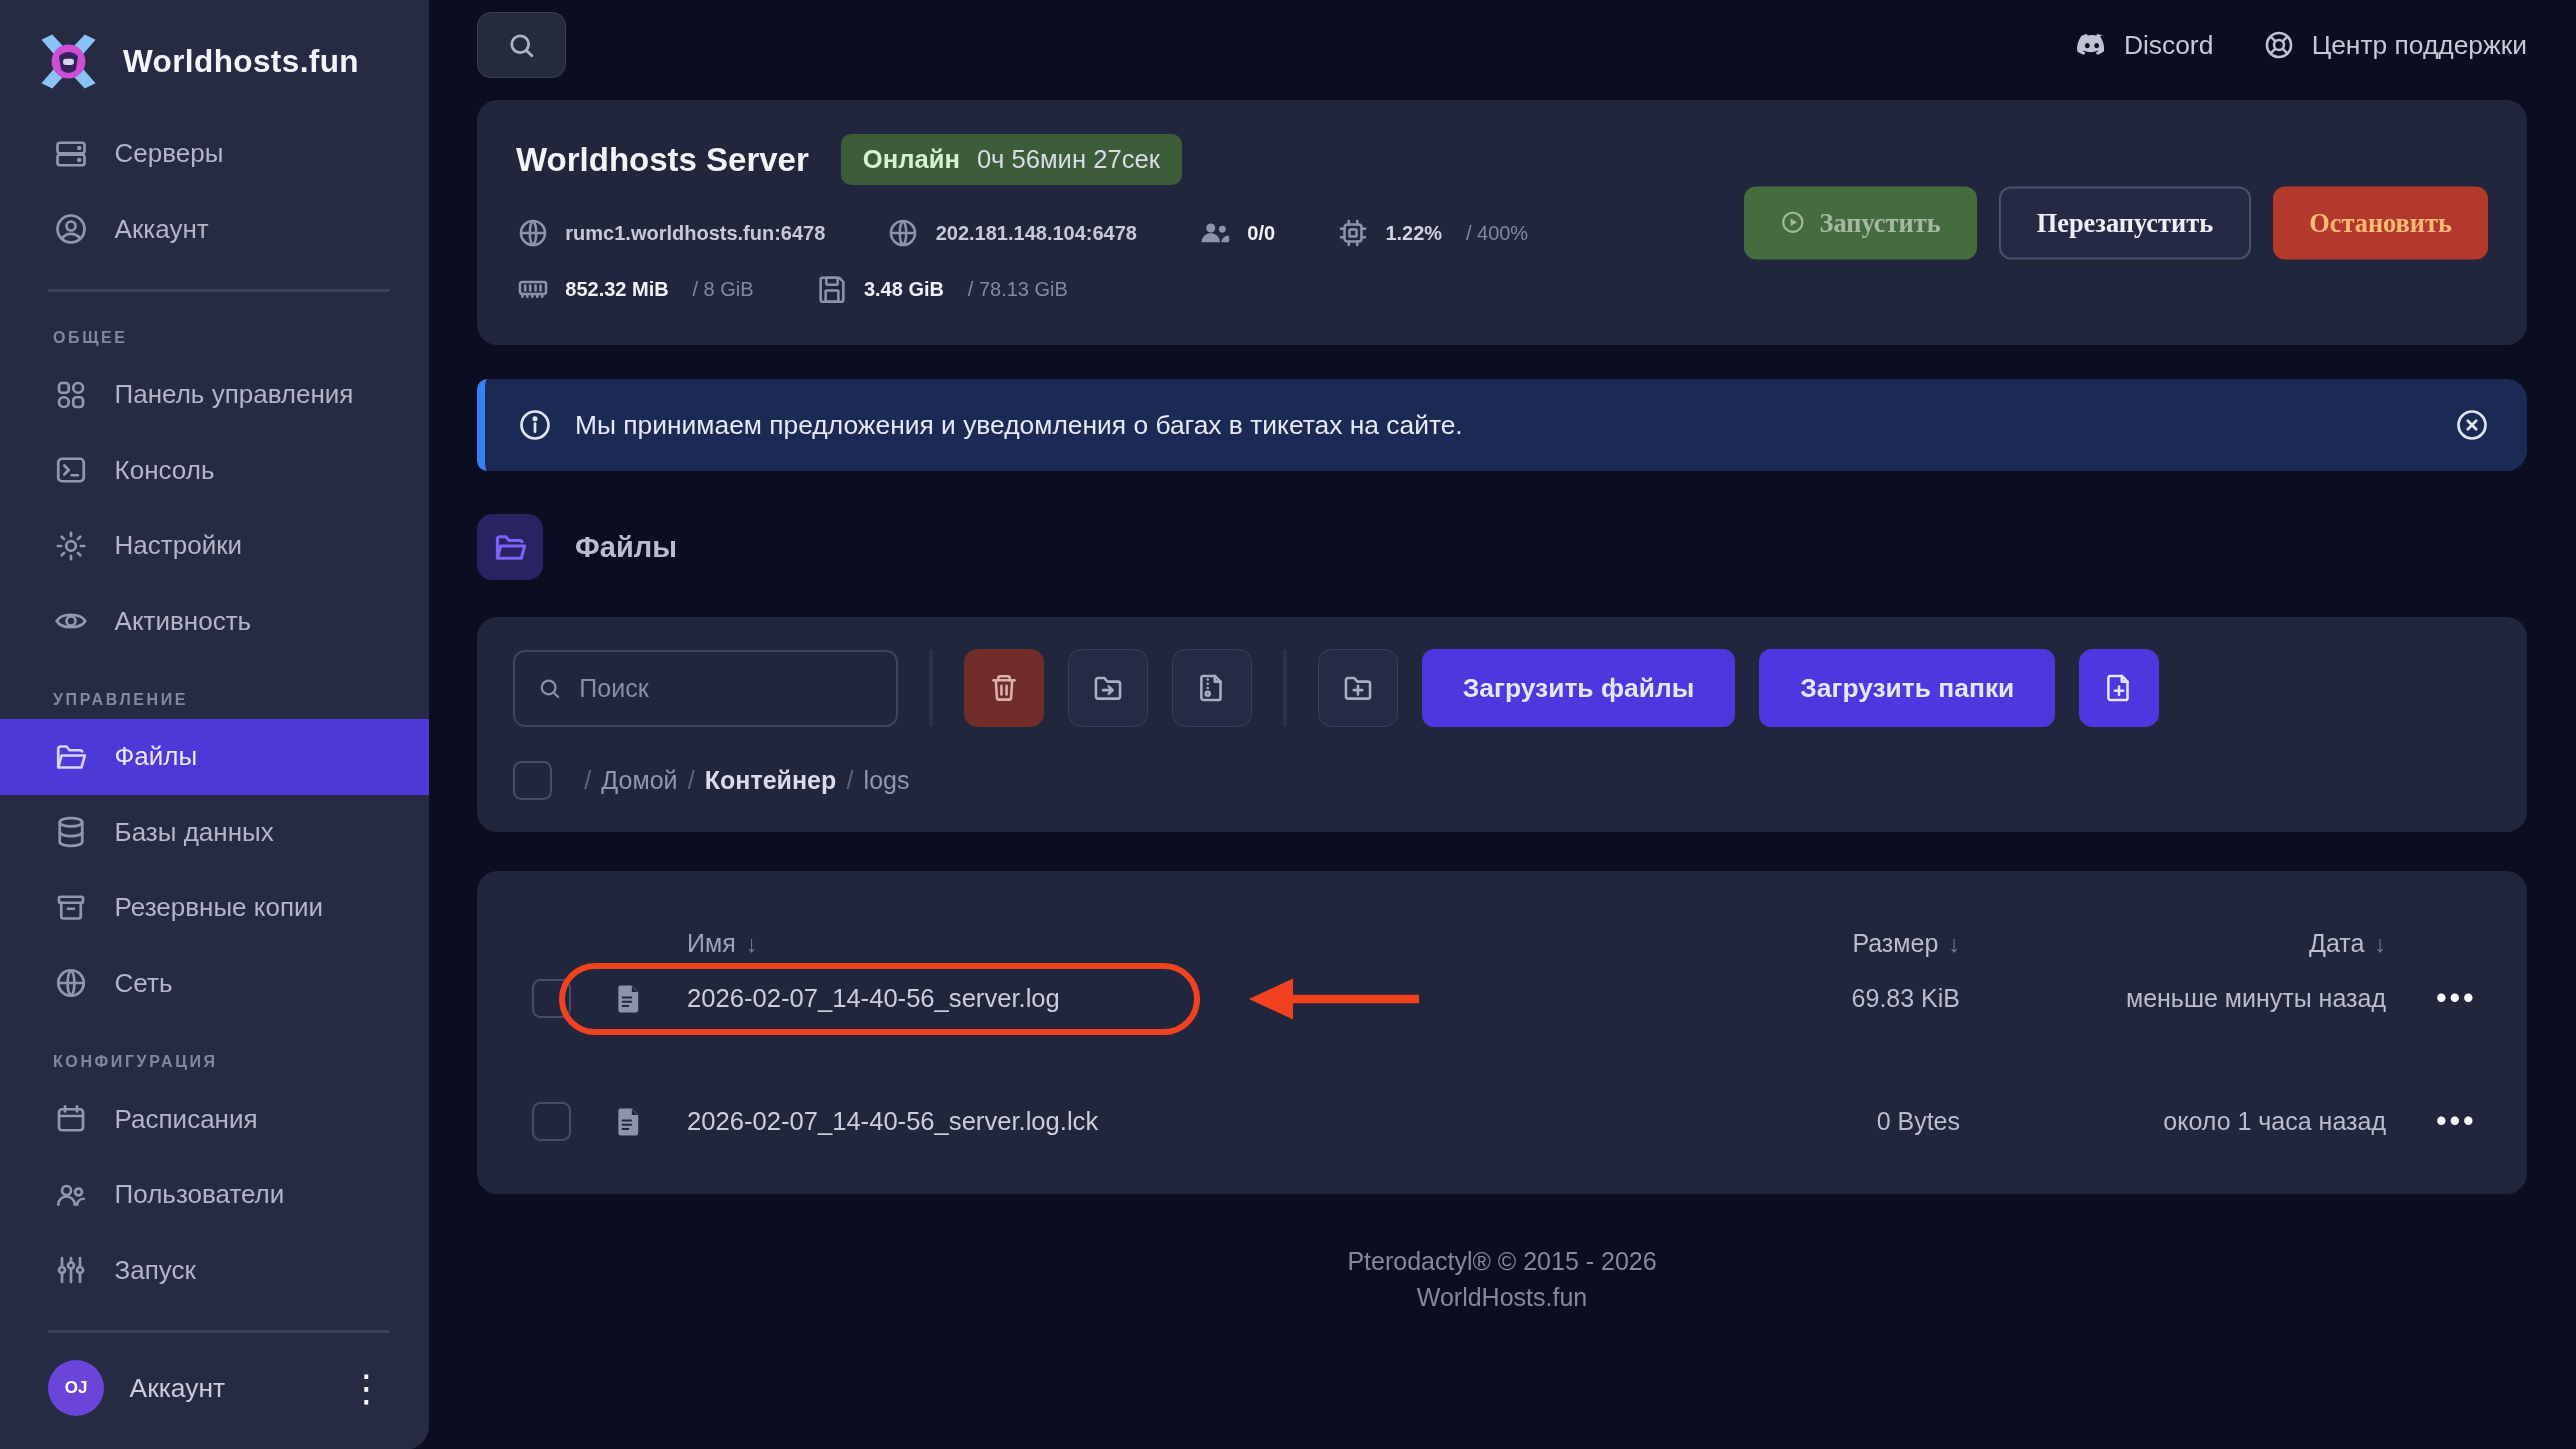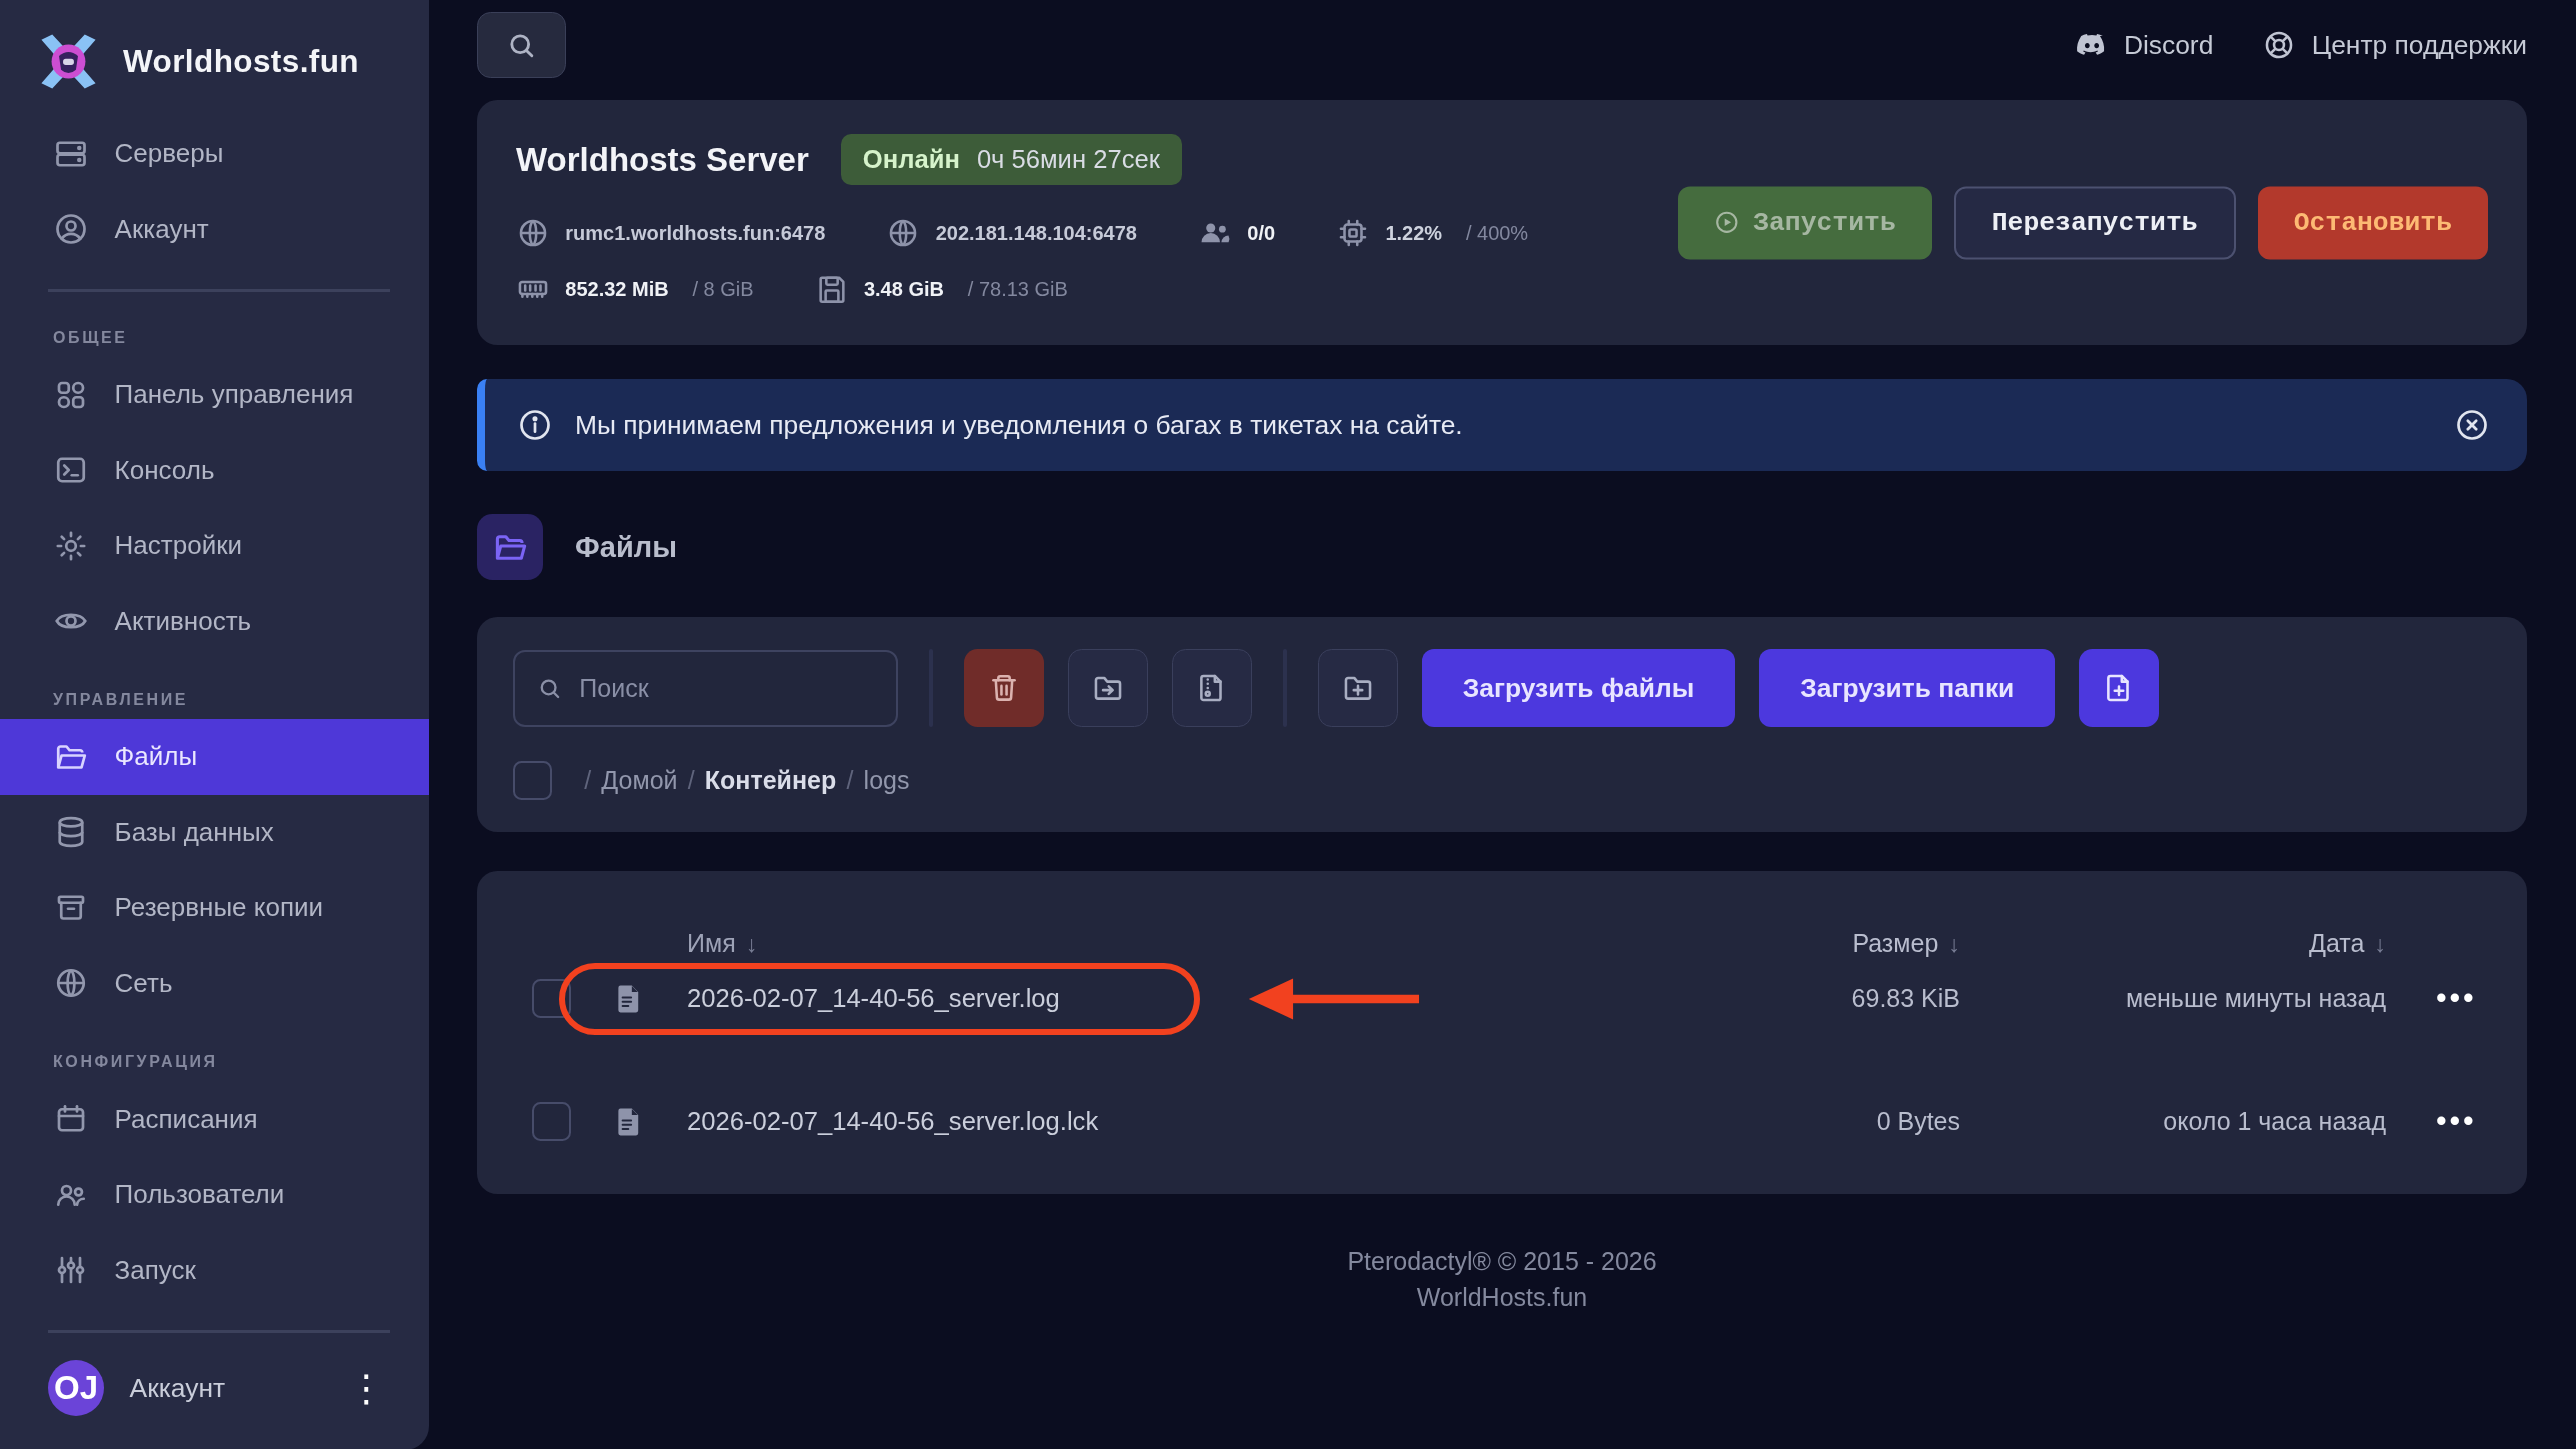--- a/index.html
+++ b/index.html
@@ -18,21 +18,21 @@
   .brand-name { font-size:31.5px; font-weight:bold; color:#f4f5f8; letter-spacing:0.4px; }
   .nav-item { display:flex; align-items:center; gap:25.6px; height:77px; padding-left:53px; font-size:26px; color:#b2b6c6; cursor:pointer; }
   .nav-item svg { width:36px; height:36px; color:#9297ad; }
   .nav-item.active { background:#4e38d8; color:#eae7ff; }
   .nav-item.active svg { color:#d9d3ff; }
   .side-divider { height:2.6px; background:#3c415c; margin:22px 39px 5.1px 48px; border:none; }
   .nav-section { padding:32px 0 10.2px 53px; font-size:16px; font-weight:bold; letter-spacing:2.6px; color:#84889e; }
   .side-bottom { margin-top:auto; padding-bottom:25.6px; }
   .side-bottom .side-divider { margin-bottom:19px; }
   .account-row { display:flex; align-items:center; gap:25.6px; padding:8.5px 44px 8.5px 48px; }
-  .avatar { width:56px; height:56px; border-radius:50%; background:#6b44d8; color:#fff; font-size:33px; font-weight:bold; display:flex; align-items:center; justify-content:center; }
+  .avatar { width:56px; height:56px; border-radius:50%; background:#6b44d8; color:#fff; font-size:17px; font-weight:bold; display:flex; align-items:center; justify-content:center; }
   .account-label { font-size:26.4px; color:#c9cdda; flex:1; }
   .kebab { color:#ffffff; font-size:37px; line-height:1; cursor:pointer; }
 
   
   .main { flex:1; padding:0 49px 0 48px; display:flex; flex-direction:column; }
   .topbar { margin-top:12px; display:flex; align-items:center; justify-content:space-between; }
   .search-btn { width:89px; height:66px; border-radius:13.6px; background:#262a3e; border:1.7px solid #3a3f58; display:flex; align-items:center; justify-content:center; color:#aeb3c4; cursor:pointer; }
   .search-btn svg { width:31px; height:31px; }
   .toplinks { display:flex; align-items:center; gap:49px; }
   .toplink { display:flex; align-items:center; gap:15.3px; font-size:26.4px; color:#c6cad6; cursor:pointer; }
@@ -49,21 +49,21 @@
   .status-uptime { color:#d9dce4; }
   .stats-row { display:flex; align-items:center; gap:61px; margin-top:31px; }
   .stats-row + .stats-row { margin-top:22px; }
   .stat { display:flex; align-items:center; gap:15.3px; font-size:20px; }
   .stat svg { width:34px; height:34px; color:#8e93aa; }
   .stat .addr { color:#c6cad8; font-weight:bold; }
   .stat .val { color:#f0f2f6; font-weight:bold; }
   .stat .val-soft { color:#ced2de; font-weight:bold; }
   .stat .lim { color:#83889f; margin-left:8.5px; }
   .server-actions { position:absolute; right:39px; top:50%; transform:translateY(-50%); display:flex; align-items:center; gap:22px; }
-  .btn { height:73px; border-radius:12px; font-size:26.4px; font-weight:bold; padding:0 36px; display:inline-flex; align-items:center; gap:13.6px; border:none; cursor:pointer; font-family:Liberation Mono, monospace; }
+  .btn { height:73px; border-radius:12px; font-size:26.4px; font-weight:bold; padding:0 36px; display:inline-flex; align-items:center; gap:13.6px; border:none; cursor:pointer; font-family:Liberation Serif, serif; }
   .btn-start { background:#456c3e; color:#a6b7a2; }
   .btn-start svg { width:25.6px; height:25.6px; }
   .btn-restart { background:#252944; border:2.6px solid #4c5170; color:#edeff5; }
   .btn-stop { background:#b3392c; color:#fdba74;align-items:center; }
 
   
   .banner { margin-top:34px; height:92px; background:#1b2a55; border-left:8.5px solid #3a80f4; border-radius:10.2px 20.4px 20.4px 10.2px; display:flex; align-items:center; gap:22px; padding:0 37px 0 32px; }
   .banner svg { width:36px; height:36px; color:#e1e5ef; }
   .banner-text { flex:1; font-size:26.4px; color:#e7eaf4; font-weight:500; }
   .banner-close { cursor:pointer; display:flex; }

